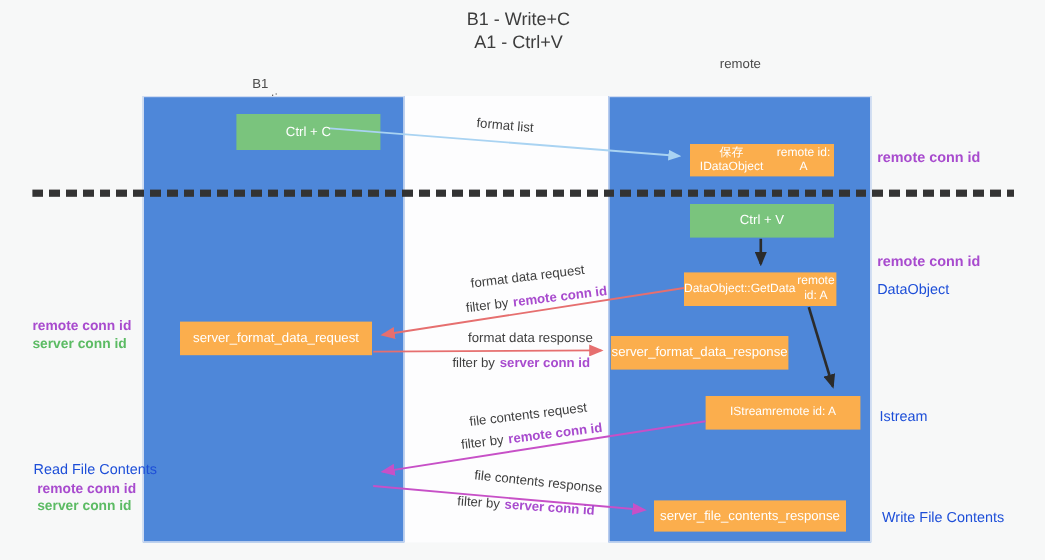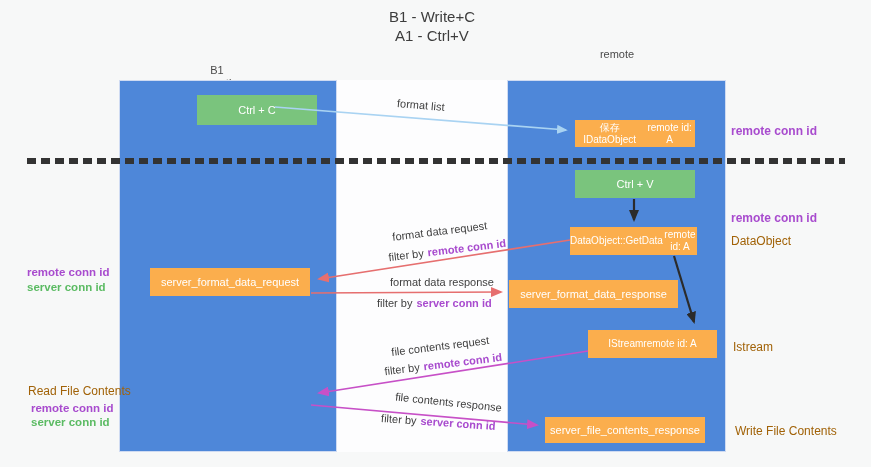--- a/index.html
+++ b/index.html
@@ -23,21 +23,21 @@
   .obox .l1{font-size:10px;line-height:12px;}
   .obox .l2{font-size:10px;line-height:12px;}
   .obox.single{font-size:11px;}
 
   .dashline{left:27px;top:158px;width:818px;height:6px;
     background:repeating-linear-gradient(90deg,#333 0 9px,transparent 9px 14px);}
 
   .lbl{font-size:11px;color:#3f3f3f;white-space:nowrap;}
   .lbl .pfx{margin-right:4px;}
   .purple{color:#a84bce;font-weight:bold;}
-  .sidelbl{font-size:12px;color:#a16207;white-space:nowrap;}
+  .sidelbl{font-size:12px;color:#1d4ed8;white-space:nowrap;}
   .sidepurple{font-size:11.5px;font-weight:bold;color:#a84bce;white-space:nowrap;}
   .sidegreen{font-size:11.5px;font-weight:bold;color:#5bbb63;white-space:nowrap;}
 
   .rotm8{transform:rotate(-7deg);}
   .rotp5{transform:rotate(5deg);}
   .rotp6{transform:rotate(6deg);}
   .rotp4{transform:rotate(4deg);}
 
   svg.overlay{position:absolute;left:0;top:0;pointer-events:none;}
 </style>
@@ -78,21 +78,21 @@
     <div class="l1">DataObject::GetData</div>
     <div class="l2">remote id: A</div>
   </div>
 
   <div class="abs obox" style="left:588px;top:330px;width:129px;height:28px;">
     <div class="l1">IStream</div>
     <div class="l2">remote id: A</div>
   </div>
 
   <div class="abs obox single" style="left:150px;top:268px;width:160px;height:28px;">server_format_data_request</div>
-  <div class="abs obox single" style="left:509px;top:280px;width:169px;height:28px;">server_format_data_response</div>
+  <div class="abs obox single" style="left:509px;top:280px;width:148px;height:28px;">server_format_data_response</div>
   <div class="abs obox single" style="left:545px;top:417px;width:160px;height:26px;">server_file_contents_response</div>
 
   <svg class="overlay" width="871" height="467">
     <defs>
       <marker id="mBlue" viewBox="0 0 12 10" refX="10" refY="5" markerWidth="11" markerHeight="9" orient="auto" markerUnits="userSpaceOnUse">
           <path d="M0,0 L12,5 L0,10 Z" fill="#a9d3f2"></path>
         </marker>
       <marker id="mRed" viewBox="0 0 12 10" refX="10" refY="5" markerWidth="12" markerHeight="10" orient="auto" markerUnits="userSpaceOnUse">
           <path d="M0,0 L12,5 L0,10 Z" fill="#e66f6f"></path>
         </marker>

